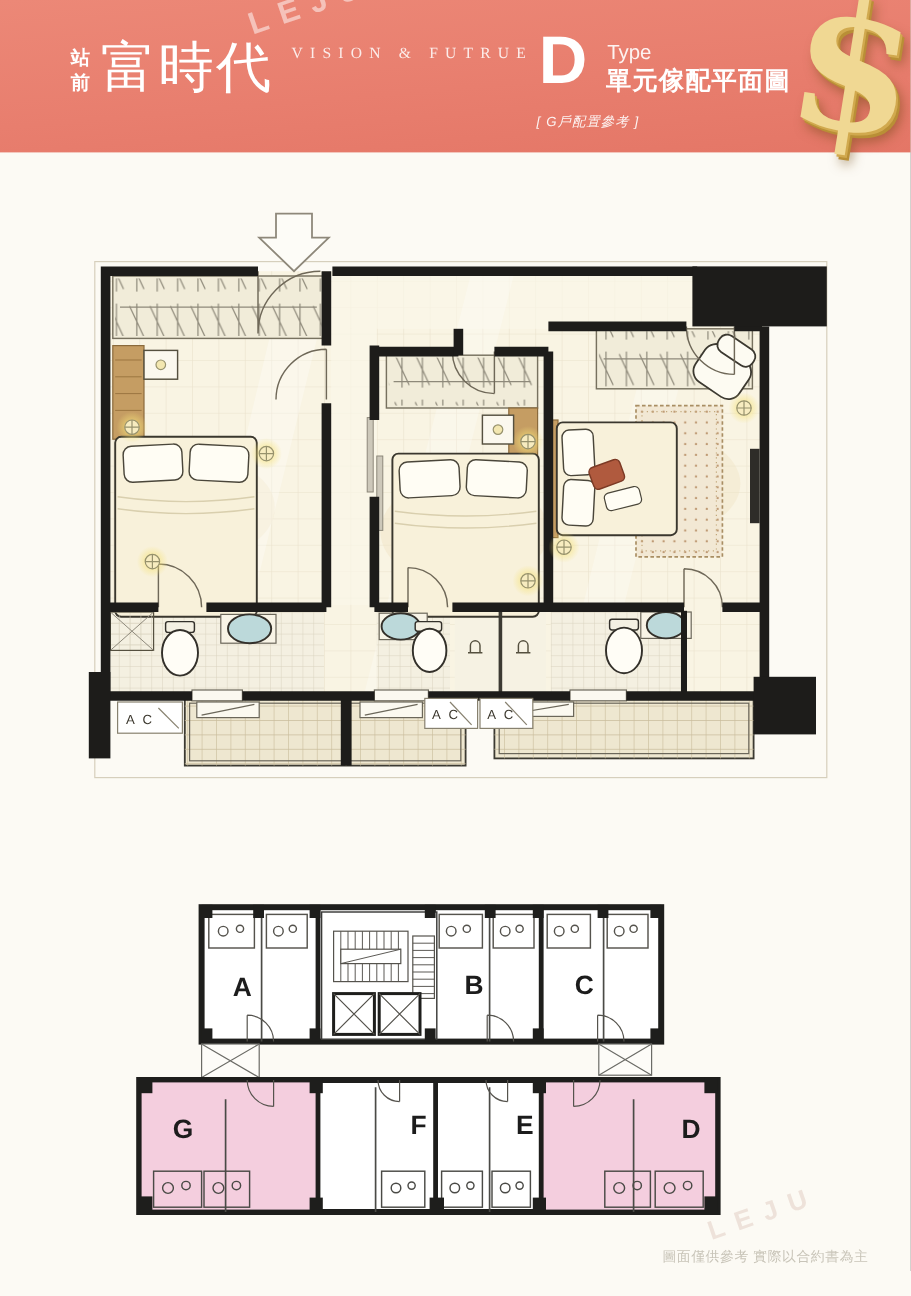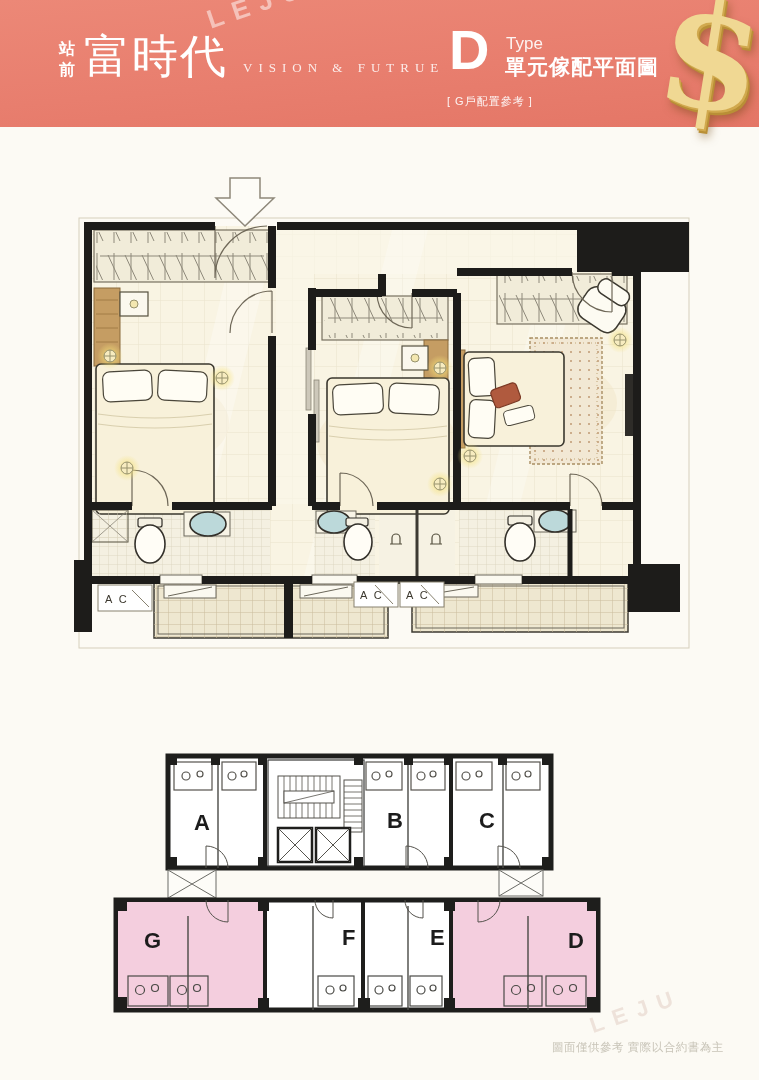--- a/index.html
+++ b/index.html
@@ -4,26 +4,26 @@
 <style>
   html,body{margin:0;padding:0;background:#888;}
   .page{position:relative;width:759px;height:1080px;background:#fcfaf4;overflow:hidden;
         font-family:"Liberation Sans",sans-serif;margin:0 auto;}
   
   .header{position:absolute;left:0;top:0;width:759px;height:127px;
           background:linear-gradient(175deg,#ec8877 0%,#e87e6e 55%,#e47666 100%);}
   .station{position:absolute;left:59px;top:39px;display:flex;flex-direction:column;}
   .station span{color:#fff;font-size:16px;font-weight:bold;line-height:1.3;}
   .projname{position:absolute;left:84px;top:26px;color:#fff;font-size:46px;font-weight:normal;letter-spacing:2px;}
-  .tagline{position:absolute;left:243px;top:60px;color:rgba(255,255,255,.85);font-size:13px;
+  .tagline{position:absolute;left:243px;top:36px;color:rgba(255,255,255,.85);font-size:13px;
            letter-spacing:6px;font-family:"Liberation Serif",serif;}
   .type-letter{position:absolute;left:449px;top:22px;color:#fff;font-size:56px;font-weight:bold;line-height:1;}
   .type-word{position:absolute;left:506px;top:34px;color:rgba(255,255,255,.9);font-size:17px;}
   .type-title{position:absolute;left:505px;top:53px;color:#fff;font-size:21px;font-weight:bold;letter-spacing:1px;}
-  .type-note{position:absolute;left:447px;top:94px;color:rgba(255,255,255,.92);font-size:11px;letter-spacing:1px;}
+  .type-note{position:absolute;left:447px;top:94px;color:rgba(255,255,255,.92);font-size:11px;letter-spacing:1px;font-style:italic;}
   .dollar{position:absolute;right:-4px;top:-18px;font-family:"DejaVu Serif",serif;font-weight:bold;
           font-size:148px;line-height:1;color:#f0d893;transform:rotate(9deg);
           text-shadow:2px 2px 0 #d1a94e,4px 4px 0 #b98f36,6px 7px 10px rgba(110,70,15,.5);}
   
   .wm{position:absolute;font-size:26px;font-weight:bold;letter-spacing:10px;transform:rotate(-19deg);pointer-events:none;}
   .wm1{left:205px;top:-12px;color:rgba(255,255,255,.5);}
   .wm2{left:575px;top:586px;color:rgba(165,155,132,.35);}
   .wm3{left:588px;top:998px;color:rgba(200,165,150,.28);font-size:22px;}
   
   .mainplan{position:absolute;left:72px;top:168px;}

